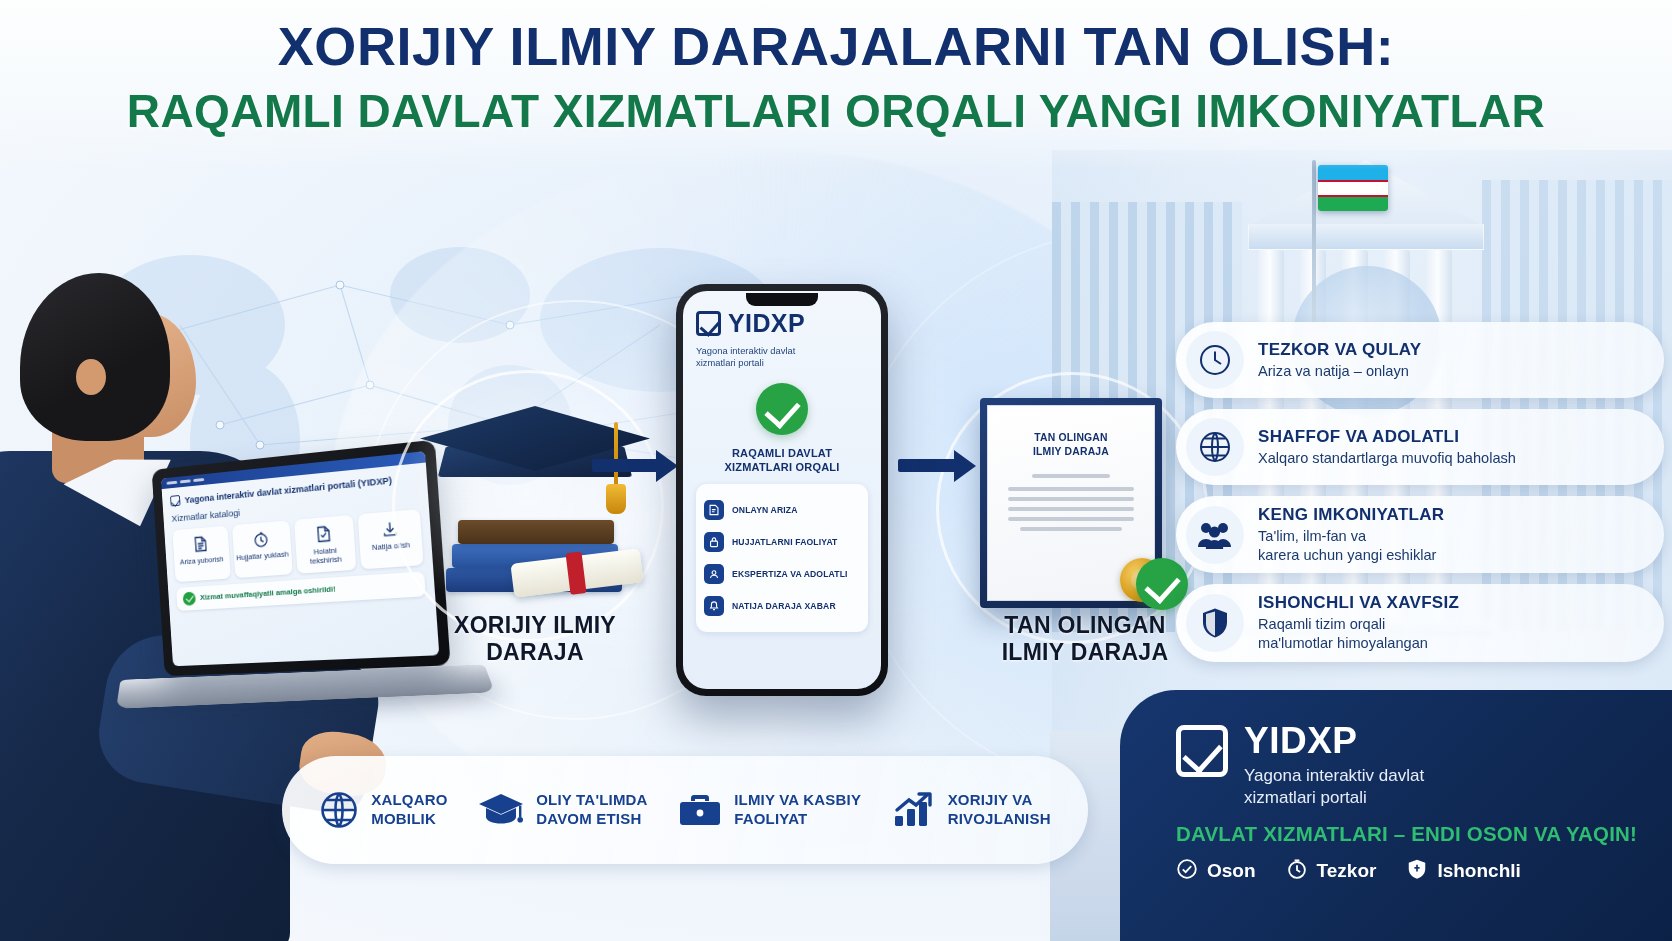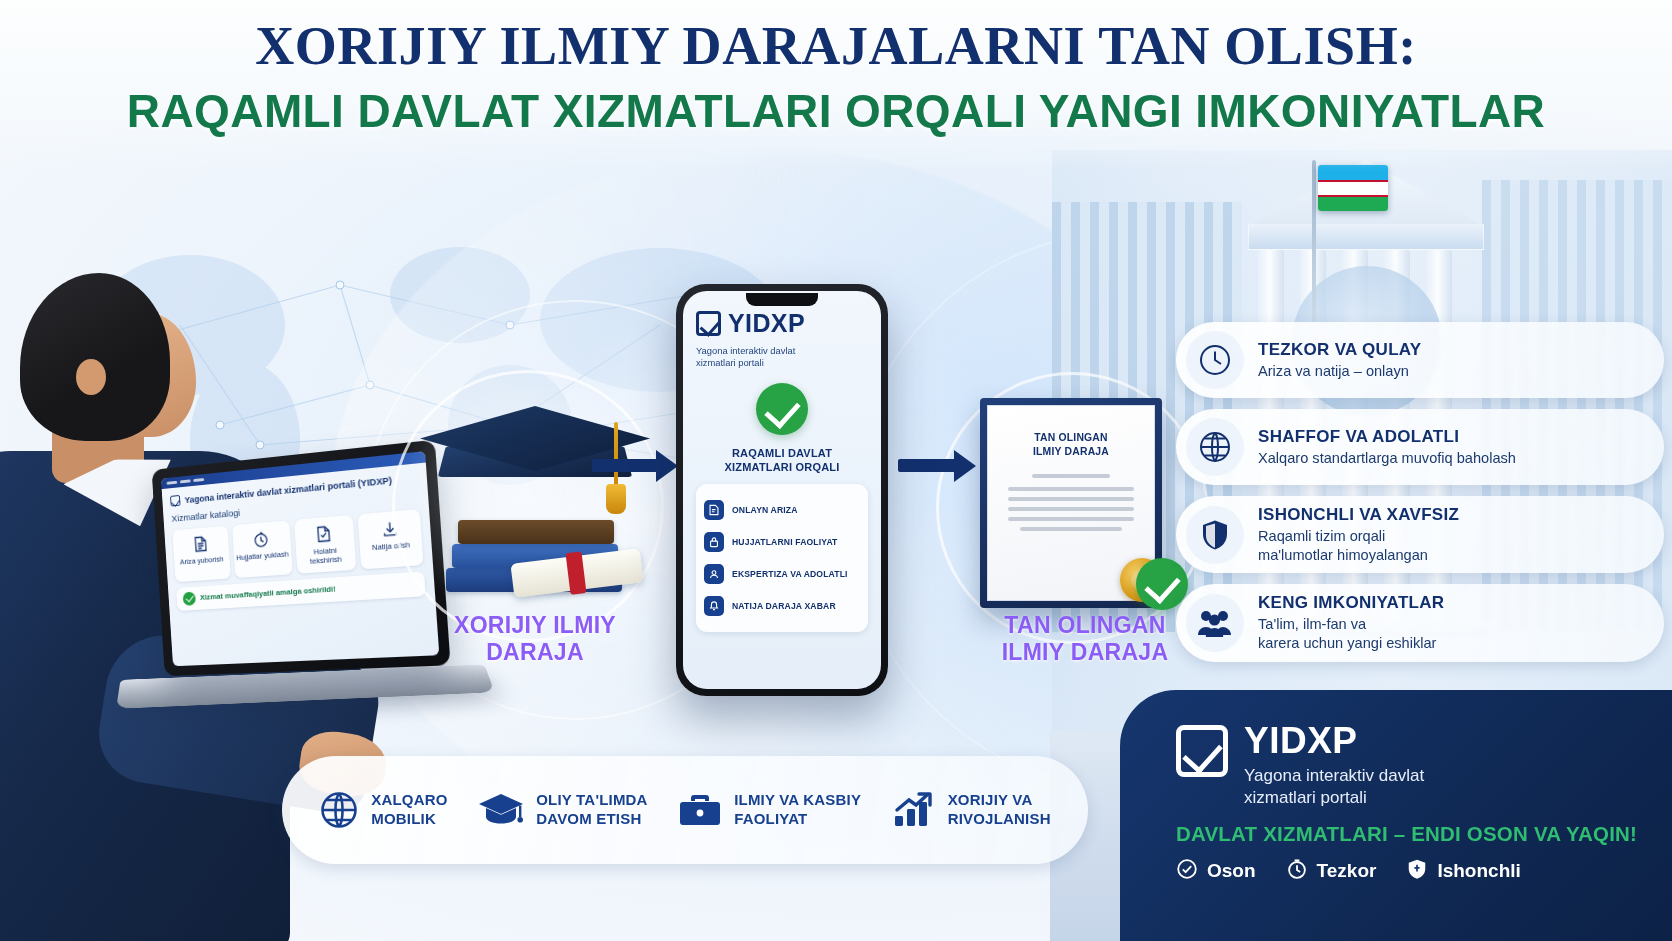--- a/index.html
+++ b/index.html
@@ -86,21 +86,20 @@
   .uz-sep { position:absolute; left:0; width:100%; height:2px; background:#c8102e; }
   .uz-pole { position:absolute; left:1312px; top:160px; width:4px; height:200px;
     background:linear-gradient(180deg,#9fb6cc,#d6e3ef); border-radius:2px; }
 
   
   .title-wrap { position:absolute; left:0; top:18px; width:100%; text-align:center; z-index:40; }
   .title-1 {
     font-size:54px; font-weight:bold; color:#12306e;
     letter-spacing:.6px; line-height:1.05;
     text-shadow:0 2px 4px rgba(255,255,255,.9);
-    font-family:Liberation Serif, serif;
   }
   .title-2 {
     margin-top:12px;
     font-size:46px; font-weight:bold; color:#13794a;
     letter-spacing:.4px; line-height:1.05;
     text-shadow:0 2px 4px rgba(255,255,255,.9);
   }
 
   
   .person { position:absolute; left:-20px; top:255px; width:400px; height:686px; z-index:12; }
@@ -251,21 +250,21 @@
     background:linear-gradient(180deg,#fdfdf7,#e6e3d4);
     border-radius:6px; transform:rotate(-7deg);
     box-shadow:0 3px 7px rgba(20,50,90,.25);
   }
   .dip-ribbon {
     position:absolute; left:56px; top:-4px; width:16px; height:42px;
     background:#c0202b; border-radius:3px;
   }
 
   .stage-label {
-    position:absolute; text-align:center; font-weight:bold; color:#8b5cf6;
+    position:absolute; text-align:center; font-weight:bold; color:#0f172a;
     font-size:23px; line-height:1.18; letter-spacing:.3px;
     text-shadow:0 1px 3px rgba(255,255,255,.85);
     z-index:20;
   }
   .sl-1 { left:400px; top:612px; width:270px; }
   .sl-2 { left:965px; top:612px; width:240px; }
 
   .arrow { position:absolute; z-index:22; }
   .arrow .sh { position:absolute; left:0; top:9px; height:13px; background:#12306e; border-radius:2px; }
   .arrow .hd {
@@ -723,47 +722,47 @@
         </svg>
       </span>
       <span>
         <span class="feat-t">SHAFFOF VA ADOLATLI</span>
         <span class="feat-d" style="display:block; white-space:pre-line;">Xalqaro standartlarga muvofiq baholash</span>
       </span>
     </div>
 
     <div class="feat">
       <span class="feat-ic">
-        <svg width="34" height="34" viewBox="0 0 34 34" fill="currentColor">
-          <path d="M17 2.5l12 4.6v9.2c0 7.6-5.2 13-12 15.2-6.8-2.2-12-7.6-12-15.2V7.1z"></path>
-          <path d="M17 5.6v24.2c-5.2-2-9-6.4-9-12.3V8.1z" fill="#ffffff" opacity=".85"></path>
-        </svg>
-      </span>
-      <span>
-        <span class="feat-t">ISHONCHLI VA XAVFSIZ</span>
-        <span class="feat-d" style="display:block; white-space:pre-line;">Raqamli tizim orqali
-ma'lumotlar himoyalangan</span>
-      </span>
-    </div>
-
-    <div class="feat">
-      <span class="feat-ic">
         <svg width="36" height="30" viewBox="0 0 36 30" fill="currentColor">
           <circle cx="9" cy="8" r="5"></circle>
             <circle cx="26" cy="8" r="5"></circle>
           <path d="M1 27c0-5 3.6-8 8-8s8 3 8 8z"></path>
             <path d="M19 27c0-5 3.6-8 7-8s8 3 8 8z"></path>
           <circle cx="17.5" cy="12" r="5.6"></circle>
             <path d="M8.8 29c0-5.4 3.9-9 8.7-9s8.7 3.6 8.7 9z"></path>
         </svg>
       </span>
       <span>
         <span class="feat-t">KENG IMKONIYATLAR</span>
         <span class="feat-d" style="display:block; white-space:pre-line;">Ta'lim, ilm-fan va
 karera uchun yangi eshiklar</span>
+      </span>
+    </div>
+
+    <div class="feat">
+      <span class="feat-ic">
+        <svg width="34" height="34" viewBox="0 0 34 34" fill="currentColor">
+          <path d="M17 2.5l12 4.6v9.2c0 7.6-5.2 13-12 15.2-6.8-2.2-12-7.6-12-15.2V7.1z"></path>
+          <path d="M17 5.6v24.2c-5.2-2-9-6.4-9-12.3V8.1z" fill="#ffffff" opacity=".85"></path>
+        </svg>
+      </span>
+      <span>
+        <span class="feat-t">ISHONCHLI VA XAVFSIZ</span>
+        <span class="feat-d" style="display:block; white-space:pre-line;">Raqamli tizim orqali
+ma'lumotlar himoyalangan</span>
       </span>
     </div>
 
   </div>
 
   <div class="strip">
 
     <div class="strip-item">
       <span class="strip-ic">
         <svg width="40" height="40" viewBox="0 0 34 34" fill="none" stroke="currentColor" stroke-width="2.2">

